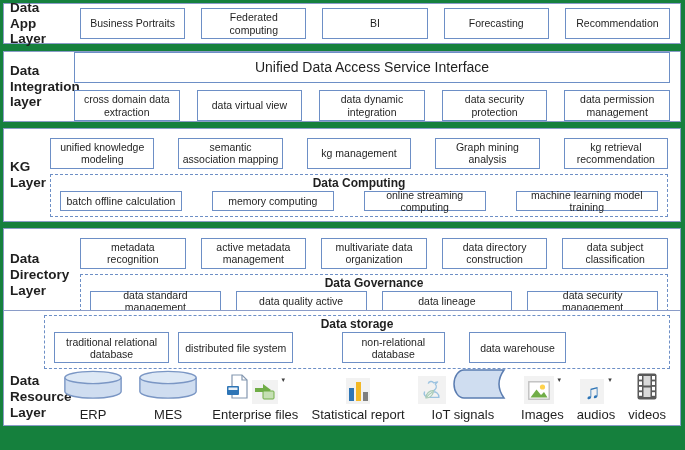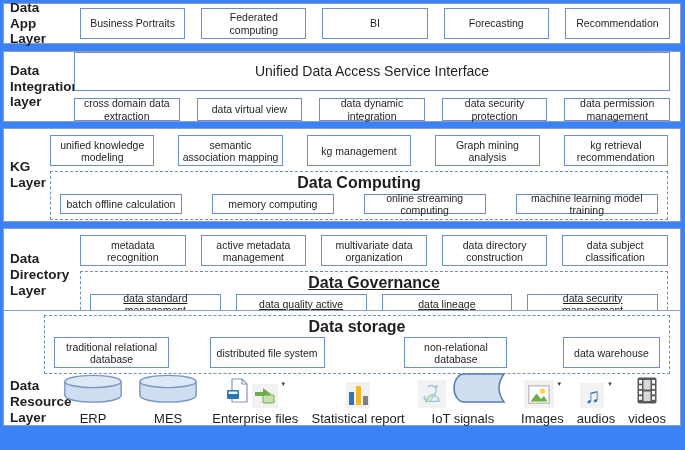--- a/index.html
+++ b/index.html
@@ -15,21 +15,21 @@
     --bird:#9cc3e0;
     --leaf:#a9cbb7;
     --green:#70ad47;
     --green-light:#c6e0b4;
     --film:#595959;
     --icon-bg:#f2f2f2;
   }
   *{box-sizing:border-box;margin:0;padding:0;}
   html,body{background:#ffffff;}
   .page{
-    position:relative;width:685px;height:450px;background:#3b82f6;
+    position:relative;width:685px;height:450px;background:#15803d;
     font-family:"Liberation Sans",sans-serif;color:var(--text);overflow:hidden;
   }
   .band{
     position:absolute;left:3px;right:4px;
     border:1.6px solid var(--band-border);
     background:#fff;display:flex;
   }
   #band-app{top:3px;height:41px;}
   #band-integration{top:51px;height:71px;}
   #band-kg{top:128px;height:94px;}
@@ -37,41 +37,41 @@
   #band-resource{top:310px;height:116px;flex-direction:column;}
   .label{
     flex:none;display:flex;align-items:center;padding-left:6px;
     font-weight:700;font-size:13.5px;line-height:1.18;white-space:pre-line;
   }
   #band-app .label{width:68px;}
   #band-integration .label{width:68px;}
   #band-kg .label{width:42px;}
   #band-directory .label{width:64px;}
   .content{flex:1;display:flex;flex-direction:column;justify-content:center;min-width:0;}
-  .row{display:flex;gap:16px;justify-content:space-between;}
+  .row{display:flex;gap:16px;}
   .box{
     flex:1;border:1.4px solid var(--box-border);background:#fff;
     display:flex;align-items:center;justify-content:center;
     text-align:center;font-size:10.5px;line-height:1.15;padding:1px 3px;
   }
   
   #band-app .row{margin:0 10px 0 8px;height:31px;}
   
   .iface-box{height:25px;margin:0 10px 0 2px;font-size:14px;}
-  #band-integration .row{height:23px;margin:7px 10px 0 2px;gap:17px;}
+  #band-integration .row{height:31px;margin:7px 10px 0 2px;gap:17px;}
   
   .toprow{height:31px;}
   #band-kg .toprow{margin:5px 12px 0 4px;gap:24px;}
   #band-directory .toprow{margin:5px 12px 0 12px;gap:15px;}
   .group{
     border:1.5px dashed var(--box-border);
     padding:1px 9px 5px;margin:5px 12px 0 4px;
   }
-  #band-directory .group{margin-left:12px;text-decoration:underline;}
-  .group-title{font-weight:700;font-size:16px;text-align:center;line-height:1.2;}
+  #band-directory .group{margin-left:12px;}
+  .group-title{font-weight:700;font-size:12px;text-align:center;line-height:1.2;}
   .group .row{margin-top:1px;height:20px;}
   #computing-row{gap:30px;}
   #computing-row .box:last-child{flex:1.18;}
   #governance-row{gap:15px;}
   
   #storage-group{margin:4px 10px 0 40px;}
   #storage-row{height:31px;gap:0;}
   #storage-row .box{flex:none;}
   .w-s1{width:19%;}.w-s2{width:19%;}.w-s3{width:17%;}.w-s4{width:16%;}
   .sp-a{width:1.5%;}.sp-b{width:8%;}.sp-c{width:4%;}

